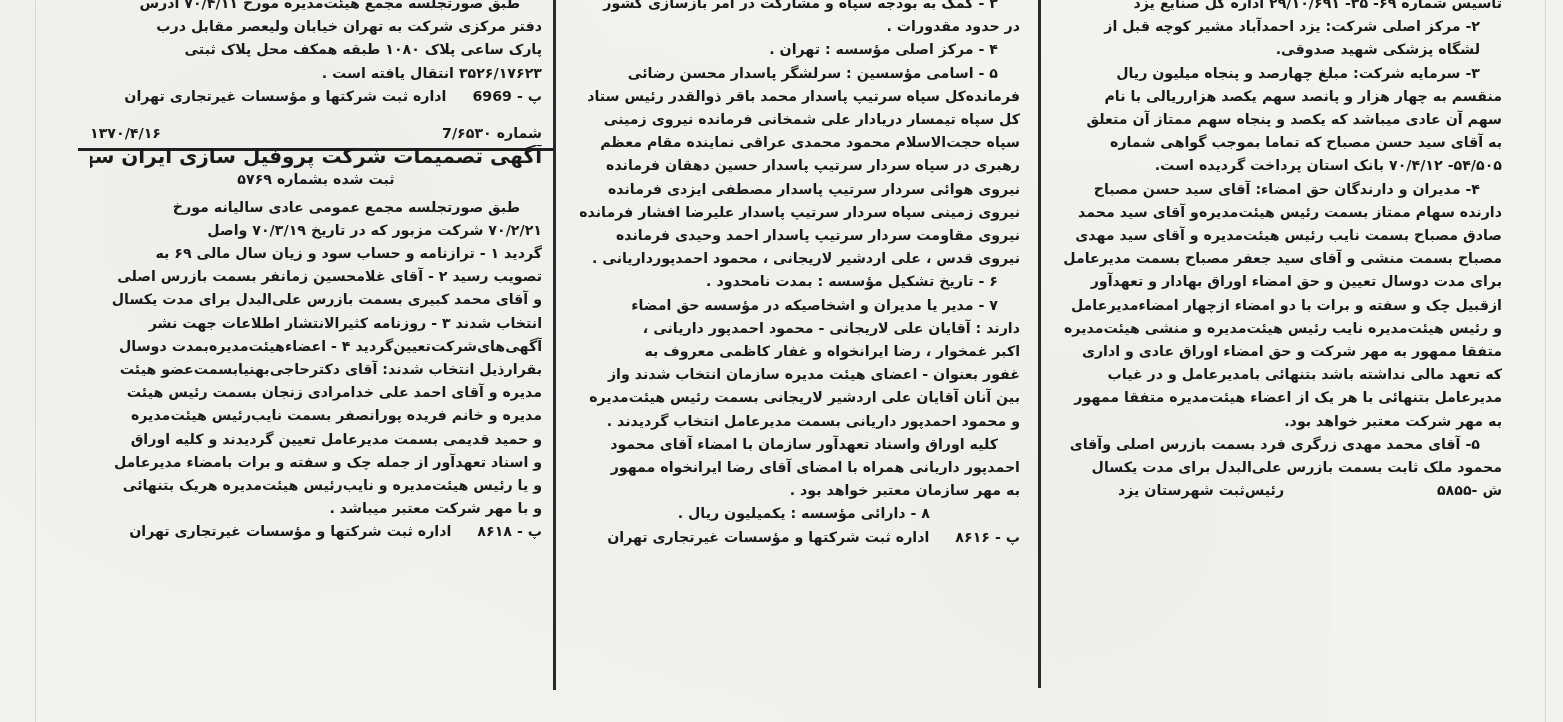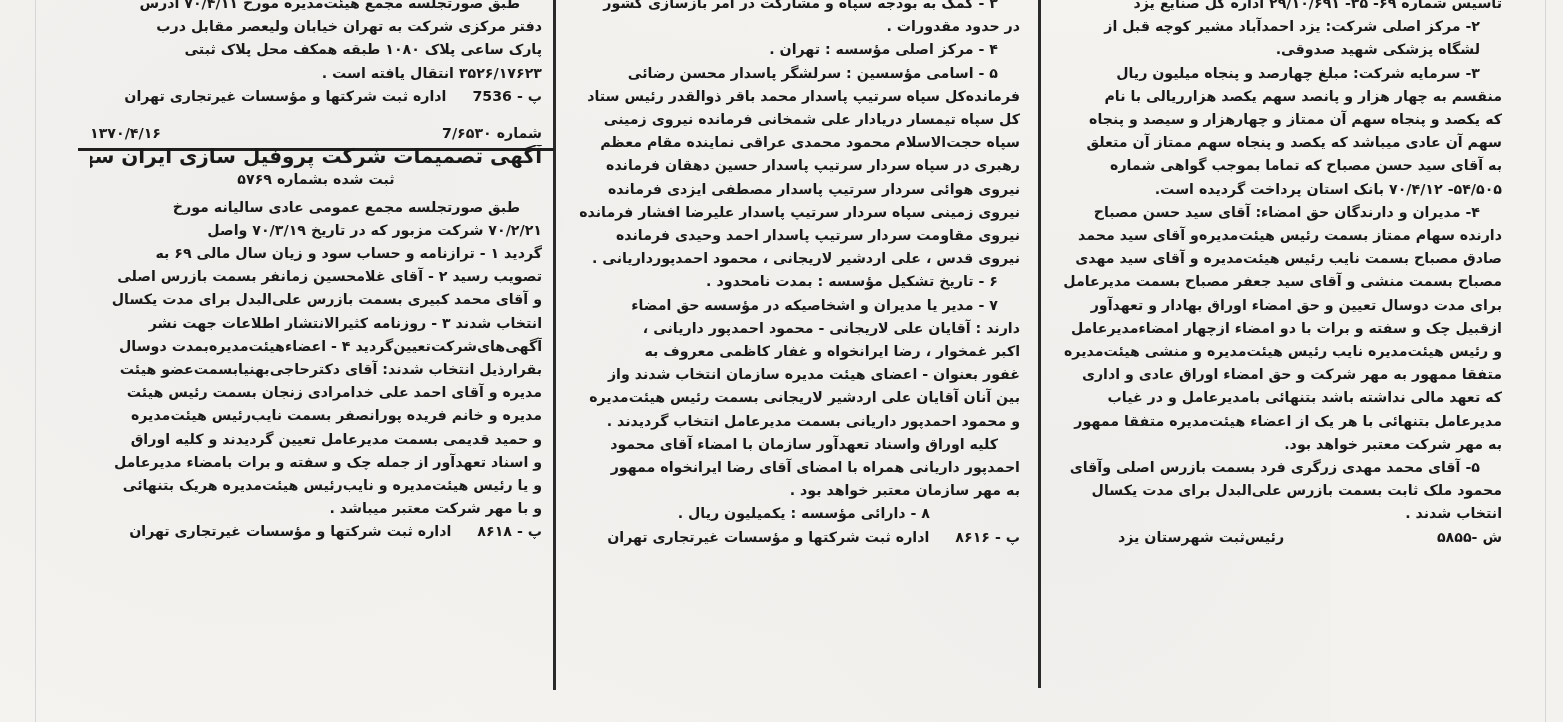--- a/index.html
+++ b/index.html
@@ -95,21 +95,21 @@
   <div class="vrule" id="rule-2"></div>
   <div class="hrule"></div>
 
   <div class="col" id="col-left">
     <div>
       <span class="line indent">طبق صورتجلسه مجمع هیئت‌مدیره مورخ ۷۰/۴/۱۱ آدرس</span>
       <span class="line">دفتر مرکزی شرکت به تهران خیابان ولیعصر مقابل درب</span>
       <span class="line">پارک ساعی پلاک ۱۰۸۰ طبقه همکف محل پلاک ثبتی</span>
       <span class="line">۳۵۲۶/۱۷۶۲۳ انتقال یافته است .</span>
       <div class="sig-row">
-        <span>پ - 7536</span>
+        <span>پ - 6969</span>
         <span style="margin-right:26px">اداره ثبت شرکتها و مؤسسات غیرتجاری تهران</span>
         <span class="gap"></span>
       </div>
     </div>
 
     <div style="height:14px"></div>
 
     <div>
       <div class="numrow">
         <span>شماره 7/۶۵۳۰</span>
@@ -173,38 +173,36 @@
     </div>
   </div>
 
   <div class="col" id="col-right">
     <div>
       <span class="line">تأسیس شماره ۶۹- ۳۵- ۲۹/۱۰/۶۹۱ اداره کل صنایع یزد</span>
       <span class="line indent">۲- مرکز اصلی شرکت: یزد احمدآباد مشیر کوچه قبل از</span>
       <span class="line indent">لشگاه پزشکی شهید صدوقی.</span>
       <span class="line indent">۳- سرمایه شرکت: مبلغ چهارصد و پنجاه میلیون ریال</span>
       <span class="line">منقسم به چهار هزار و پانصد سهم یکصد هزارریالی با نام</span>
-      <span class="line">که یکصد و پنجاه سهم آن ممتاز و چهارهزار و سیصد و پنجاه</span>
       <span class="line">سهم آن عادی میباشد که یکصد و پنجاه سهم ممتاز آن متعلق</span>
       <span class="line">به آقای سید حسن مصباح که تماما بموجب گواهی شماره</span>
       <span class="line">۵۴/۵۰۵- ۷۰/۴/۱۲ بانک استان پرداخت گردیده است.</span>
       <span class="line indent">۴- مدیران و دارندگان حق امضاء: آقای سید حسن مصباح</span>
       <span class="line">دارنده سهام ممتاز بسمت رئیس هیئت‌مدیره‌و آقای سید محمد</span>
       <span class="line">صادق مصباح بسمت نایب رئیس هیئت‌مدیره و آقای سید مهدی</span>
       <span class="line">مصباح بسمت منشی و آقای سید جعفر مصباح بسمت مدیرعامل</span>
       <span class="line">برای مدت دوسال تعیین و حق امضاء اوراق بهادار و تعهدآور</span>
       <span class="line">ازقبیل چک و سفته و برات با دو امضاء ازچهار امضاءمدیرعامل</span>
       <span class="line">و رئیس هیئت‌مدیره نایب رئیس هیئت‌مدیره و منشی هیئت‌مدیره</span>
       <span class="line">متفقا ممهور به مهر شرکت و حق امضاء اوراق عادی و اداری</span>
       <span class="line">که تعهد مالی نداشته باشد بتنهائی بامدیرعامل و در غیاب</span>
       <span class="line">مدیرعامل بتنهائی با هر یک از اعضاء هیئت‌مدیره متفقا ممهور</span>
       <span class="line">به مهر شرکت معتبر خواهد بود.</span>
       <span class="line indent">۵- آقای محمد مهدی زرگری فرد بسمت بازرس اصلی وآقای</span>
       <span class="line">محمود ملک ثابت بسمت بازرس علی‌البدل برای مدت یکسال</span>
-      <span class="line">انتخاب شدند .</span>
       <div class="sig-row">
         <span>ش -۵۸۵۵</span>
         <span class="gap"></span>
         <span style="margin-left:60px">رئیس‌ثبت شهرستان یزد</span>
       </div>
     </div>
   </div>
 
 </div>
 

